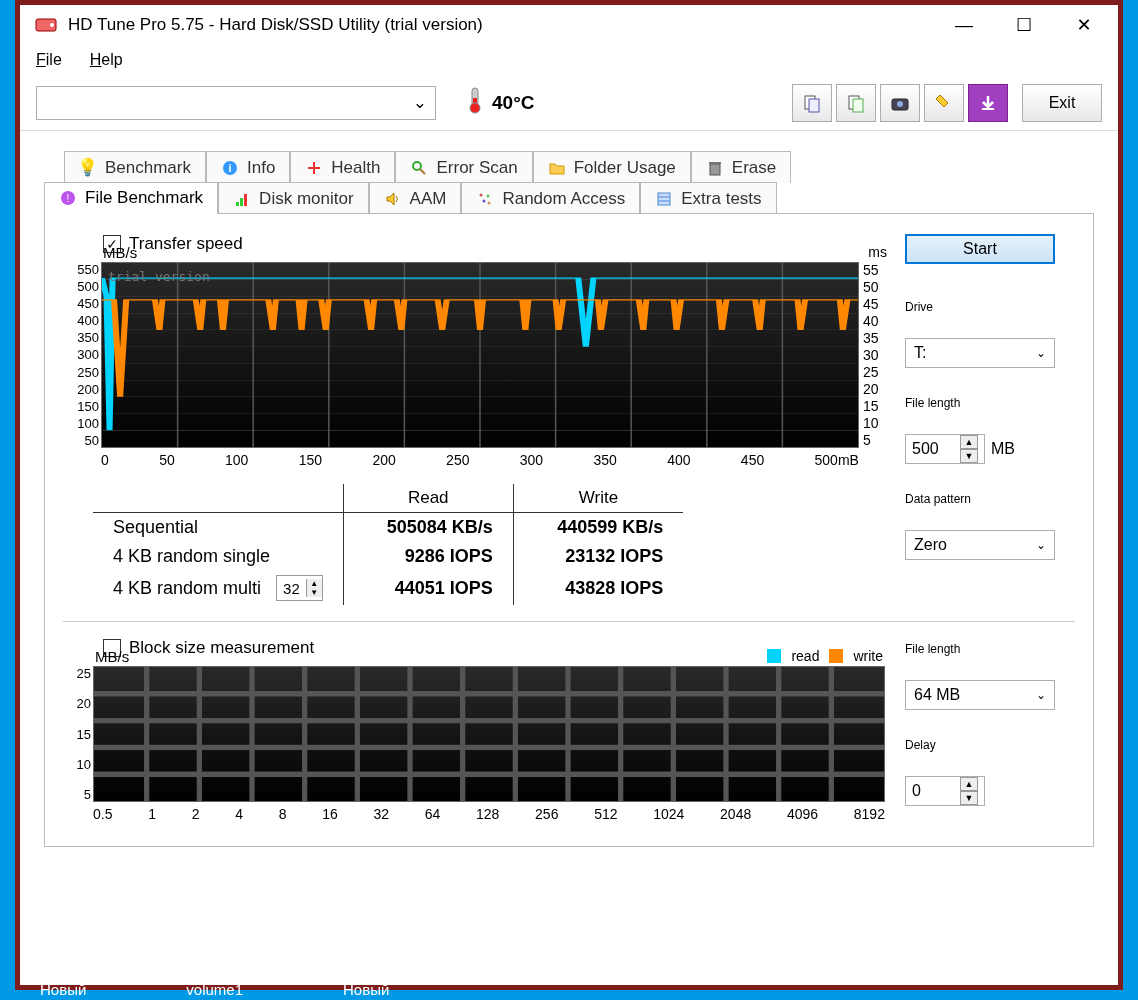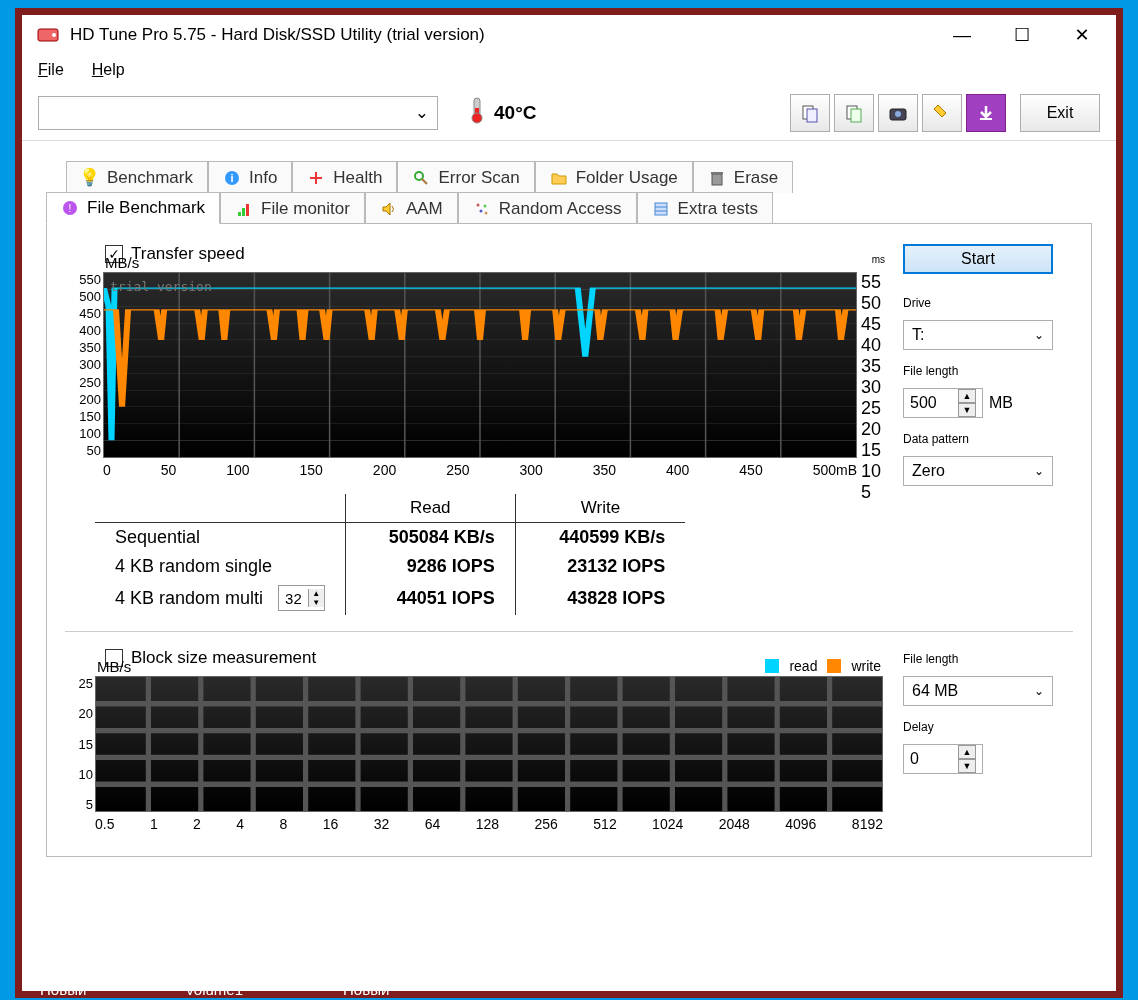--- a/index.html
+++ b/index.html
@@ -1,17 +1,17 @@
 <!DOCTYPE html>
 <html><head>
 <meta charset="utf-8">
 <style>
 * { box-sizing: border-box; margin: 0; padding: 0; font-family: "Segoe UI", Tahoma, sans-serif; }
 body { background: #0099e5; width: 1138px; height: 1000px; overflow: hidden; }
-.window { background: #fff; width: 1108px; height: 990px; margin: 8px 15px; border: 7px solid #7f1d1d; }
+.window { background: #fff; width: 1108px; height: 990px; margin: 0 15px; border: 5px solid #7f1d1d; }
 .titlebar { height: 40px; display: flex; align-items: center; padding: 0 4px; }
 .titlebar .app-icon { width: 24px; height: 24px; margin: 0 10px; }
 .titlebar .title { font-size: 17px; color: #000; flex: 1; }
 .win-btns { display: flex; gap: 0; }
 .win-btns .wb { width: 60px; height: 36px; display: flex; align-items: center; justify-content: center; font-size: 18px; }
 .menubar { height: 30px; display: flex; align-items: center; padding: 0 16px; gap: 28px; font-size: 16px; }
 .menubar .mitem span.u { text-decoration: underline; }
 .toolbar { height: 56px; display: flex; align-items: center; padding: 8px 16px; gap: 10px; border-bottom: 1px solid #ddd; }
 .drive-select { width: 400px; height: 34px; border: 1px solid #adadad; display: flex; align-items: center; padding: 0 8px; font-size: 17px; background: #fff; }
 .drive-select .chev { margin-left: auto; }
@@ -22,28 +22,28 @@
 .tabstrip { margin: 20px 24px 0 24px; }
 .tabrow { display: flex; }
 .tab { height: 32px; display: flex; align-items: center; gap: 8px; padding: 0 14px; font-size: 17px; border: 1px solid #b9b9b9; border-bottom: none; background: #f6f6f6; position: relative; }
 .tab.inactive { background: #fafafa; color: #333; }
 .tab.active { background: #fff; border-bottom: 1px solid #fff; z-index: 2; }
 .tabrow2 { margin-top: -1px; }
 .tab-icon { width: 18px; height: 18px; display: inline-flex; align-items: center; justify-content: center; }
 .content { border: 1px solid #b9b9b9; margin: 0 24px 12px 24px; padding: 20px 18px; background: #fff; margin-top: -1px; position: relative; z-index: 1; }
 .row1 { display: flex; gap: 16px; }
 .chart-area { flex: 1; }
-.side { width: 170px; display: flex; flex-direction: column; gap: 10px; }
+.side { width: 170px; display: flex; flex-direction: column; gap: 24px; }
 .chk { display: flex; align-items: center; gap: 8px; font-size: 17px; }
 .chkbox { width: 18px; height: 18px; border: 1px solid #333; display: flex; align-items: center; justify-content: center; font-size: 14px; }
 .chart { position: relative; height: 210px; margin-top: 8px; }
 .ylab-left { position: absolute; left: 4px; top: 0; bottom: 24px; width: 36px; display: flex; flex-direction: column; justify-content: space-between; align-items: flex-end; font-size: 13px; padding-right: 4px; }
-.ylab-right { position: absolute; right: 0; top: 0; bottom: 24px; width: 30px; display: flex; flex-direction: column; justify-content: space-between; align-items: flex-start; font-size: 18px; padding-left: 4px; }
+.ylab-right { position: absolute; right: 0; top: 0; bottom: 24px; width: 30px; display: flex; flex-direction: column; justify-content: space-between; align-items: flex-start; font-size: 14px; padding-left: 4px; }
 .unit-left { position: absolute; top: -18px; left: 40px; font-size: 15px; }
-.unit-right { position: absolute; top: -18px; right: 2px; font-size: 10px; }
+.unit-right { position: absolute; top: -18px; right: 2px; font-size: 14px; }
 .plot { position: absolute; left: 38px; right: 30px; top: 0; bottom: 24px; background: linear-gradient(#2a2a2a, #000); border: 1px solid #666; }
 .grid line { stroke: #555; stroke-width: 1; }
 .xaxis { position: absolute; left: 38px; right: 30px; bottom: 0; height: 20px; display: flex; justify-content: space-between; font-size: 14px; }
 .results-table { margin: 12px 0 0 30px; }
 .results-table table { border-collapse: collapse; }
 .results-table th { font-weight: normal; font-size: 17px; padding: 4px 20px; border-bottom: 1px solid #333; }
 .results-table th:nth-child(2), .results-table th:nth-child(3) { border-left: 1px solid #333; }
 .results-table td { font-size: 18px; padding: 4px 20px; }
 .results-table td.name { text-align: left; min-width: 240px; }
 .results-table td.val { text-align: right; font-weight: bold; border-left: 1px solid #333; min-width: 170px; padding-left: 14px; }
@@ -205,21 +205,21 @@
         <span>File Benchmark</span>
       </div>
       <div class="tab inactive">
         <span class="tab-icon">
             <svg width="16" height="14">
               <rect x="2" y="10" width="3" height="4" fill="#3c3"></rect>
               <rect x="6" y="6" width="3" height="8" fill="#3c3"></rect>
               <rect x="10" y="2" width="3" height="12" fill="#e33"></rect>
             </svg>
           </span>
-        <span>File monitor</span>
+        <span>Disk monitor</span>
       </div>
       <div class="tab inactive">
         <span class="tab-icon">
             <svg width="16" height="14">
               <path d="M2 5h3l4-4v12l-4-4h-3z" fill="#fc3" stroke="#a70"></path>
               <path d="M11 4 Q14 7 11 10" fill="none" stroke="#a70"></path>
             </svg>
           </span>
         <span>AAM</span>
       </div>

